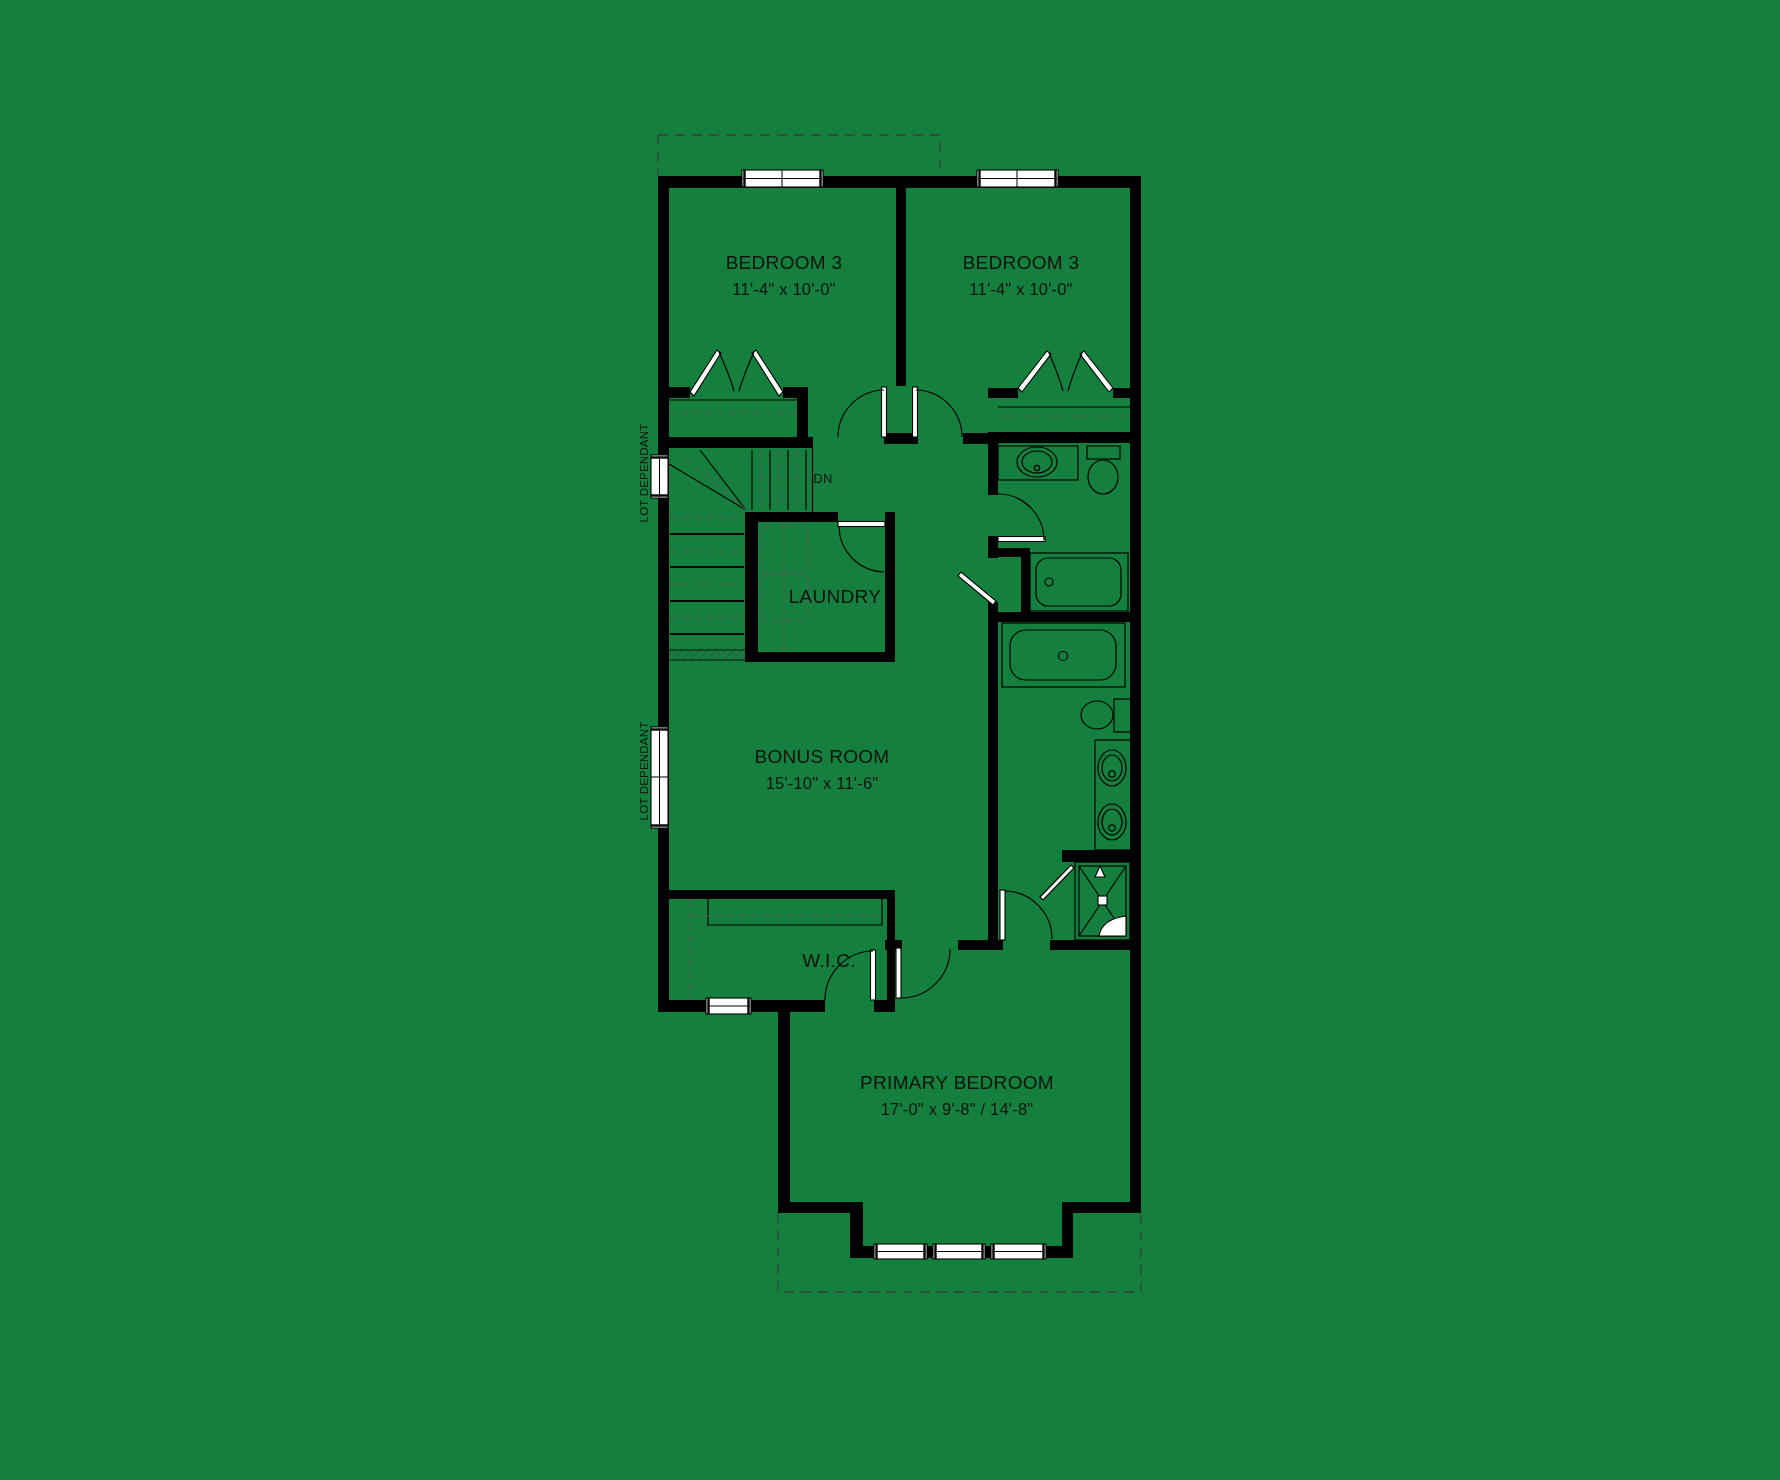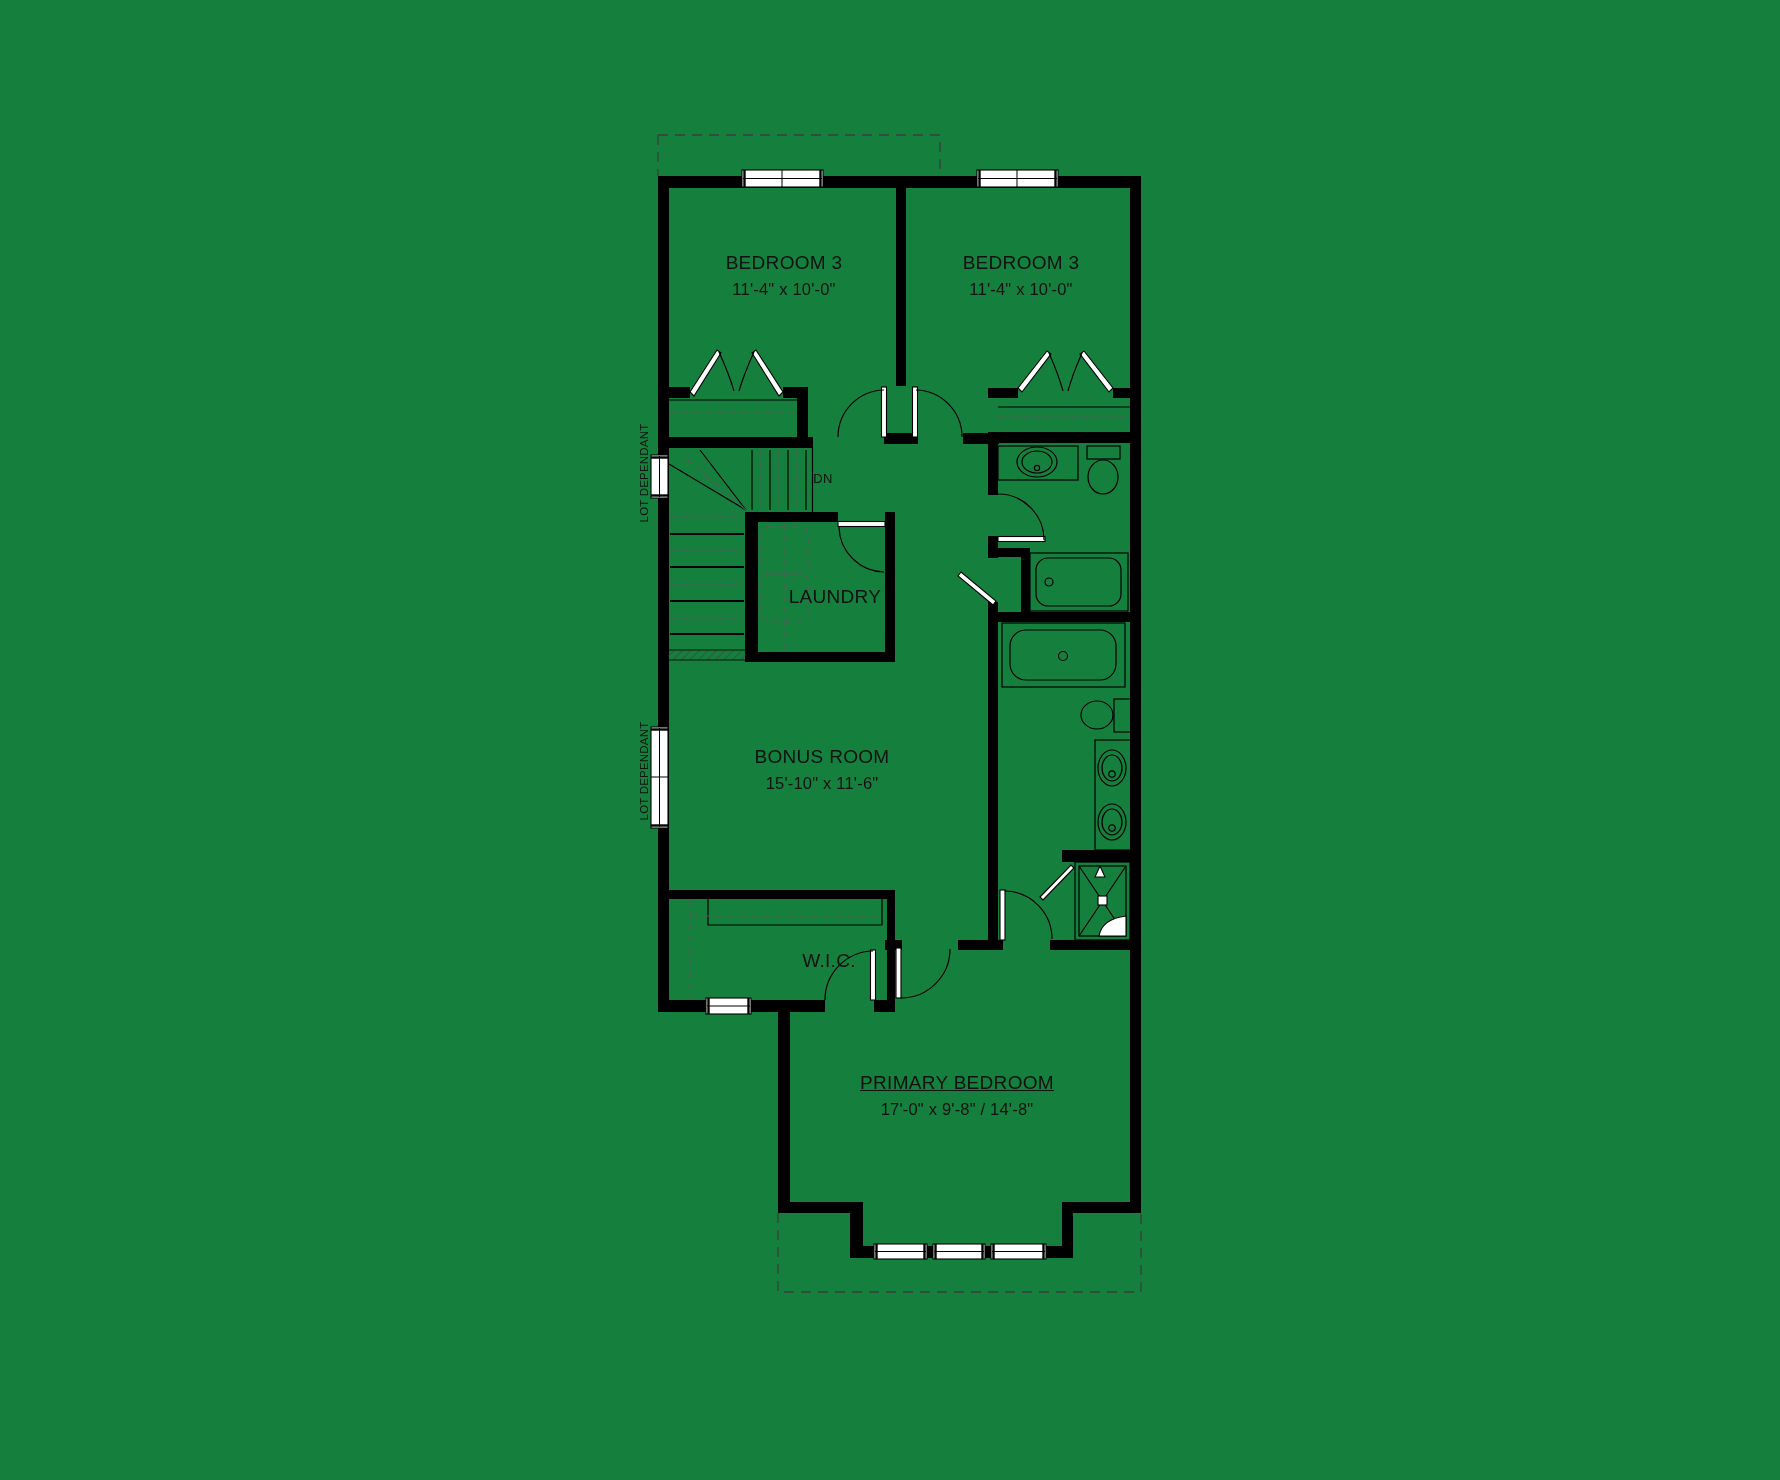--- a/index.html
+++ b/index.html
@@ -279,19 +279,19 @@
 
 <div class="lbl dn" style="left:823px;top:478px;">DN</div>
 
 <div class="lbl" style="left:835px;top:597px;">LAUNDRY</div>
 
 <div class="lbl" style="left:822px;top:757px;">BONUS ROOM</div>
 <div class="lbl dims" style="left:822px;top:783px;">15'-10" x 11'-6"</div>
 
 <div class="lbl" style="left:785px;top:961px;margin-left:44px;">W.I.C.</div>
 
-<div class="lbl" style="left:957px;top:1083px;text-decoration:underline;">PRIMARY BEDROOM</div>
+<div class="lbl" style="left:957px;top:1083px;">PRIMARY BEDROOM</div>
 <div class="lbl dims" style="left:957px;top:1109px;">17'-0" x 9'-8" / 14'-8"</div>
 
 <div class="lbl vert" style="left:644px;top:473px;">LOT DEPENDANT</div>
 <div class="lbl vert" style="left:644px;top:771px;">LOT DEPENDANT</div>
 
 </div>
 
 </body></html>

